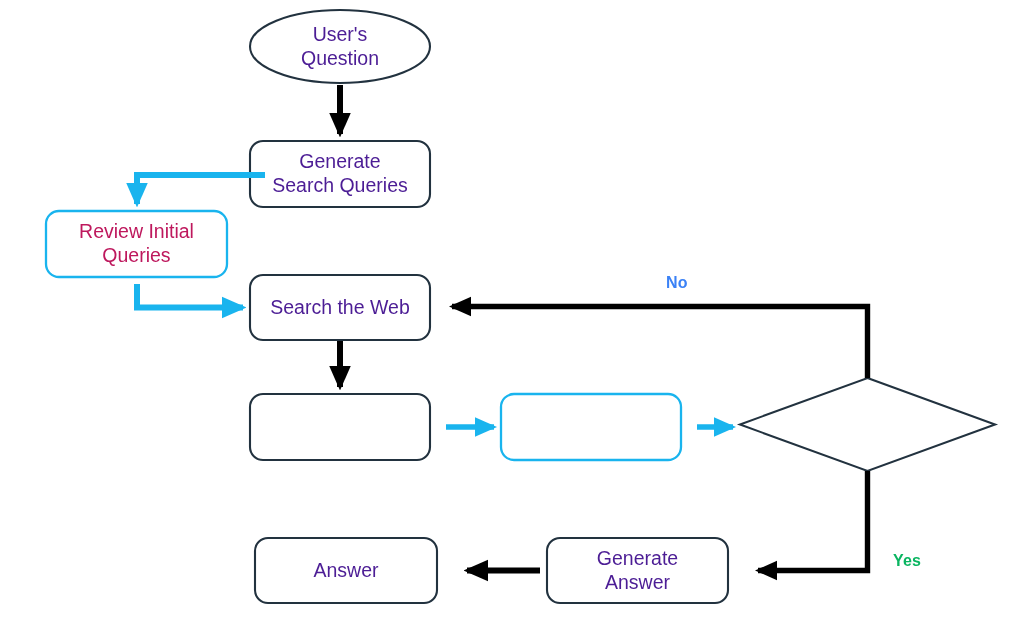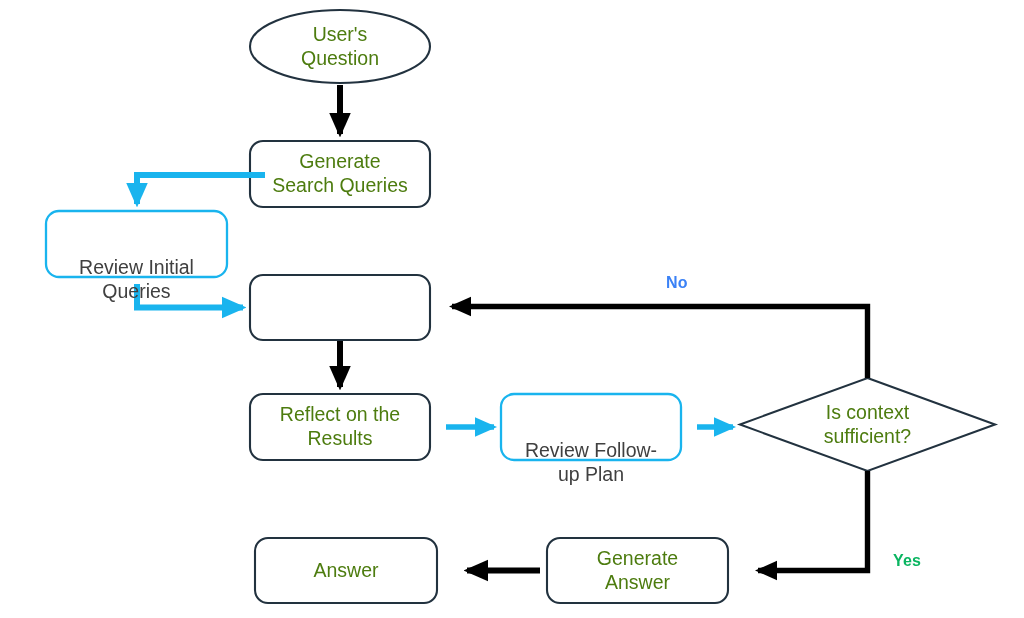--- a/index.html
+++ b/index.html
@@ -26,25 +26,25 @@
     height: 618px;
   }
   .node-label {
     position: absolute;
     display: flex;
     align-items: center;
     justify-content: center;
     text-align: center;
     line-height: 1.22;
     font-size: 19.5px;
-    color: #4d7c0f;
+    color: #4c1d95;
     pointer-events: none;
     white-space: pre-line;
   }
-  .node-label.blue { color: #404040; margin-top: 36px; }
+  .node-label.blue { color: #be185d; }
   .edge-label {
     position: absolute;
     font-size: 16px;
     font-weight: bold;
     letter-spacing: 0.2px;
   }
   .edge-label.no  { color: #3b82f6; }
   .edge-label.yes { color: #0ab561; margin-top: 32px; }
 </style>
 </head>
@@ -112,29 +112,24 @@
 
   <div class="node-label" style="left:250px; top:10px; width:180px; height:73px;">User's
 Question</div>
 
   <div class="node-label" style="left:250px; top:141px; width:180px; height:66px;">Generate
 Search Queries</div>
 
   <div class="node-label blue" style="left:46px; top:211px; width:181px; height:66px;">Review Initial
 Queries</div>
 
+  <div class="node-label" style="left:250px; top:275px; width:180px; height:65px;">Search the Web</div>
 
-  <div class="node-label" style="left:250px; top:394px; width:180px; height:66px;">Reflect on the
-Results</div>
 
-  <div class="node-label blue" style="left:501px; top:394px; width:180px; height:66px;">Review Follow-
-up Plan</div>
 
-  <div class="node-label" style="left:780px; top:378px; width:175px; height:93px;">Is context
-sufficient?</div>
 
   <div class="node-label" style="left:547px; top:538px; width:181px; height:65px;">Generate
 Answer</div>
 
   <div class="node-label" style="left:255px; top:538px; width:182px; height:65px;">Answer</div>
 
   <div class="edge-label no" style="left:666px; top:274px;">No</div>
 
   <div class="edge-label yes" style="left:893px; top:520px;">Yes</div>
 

